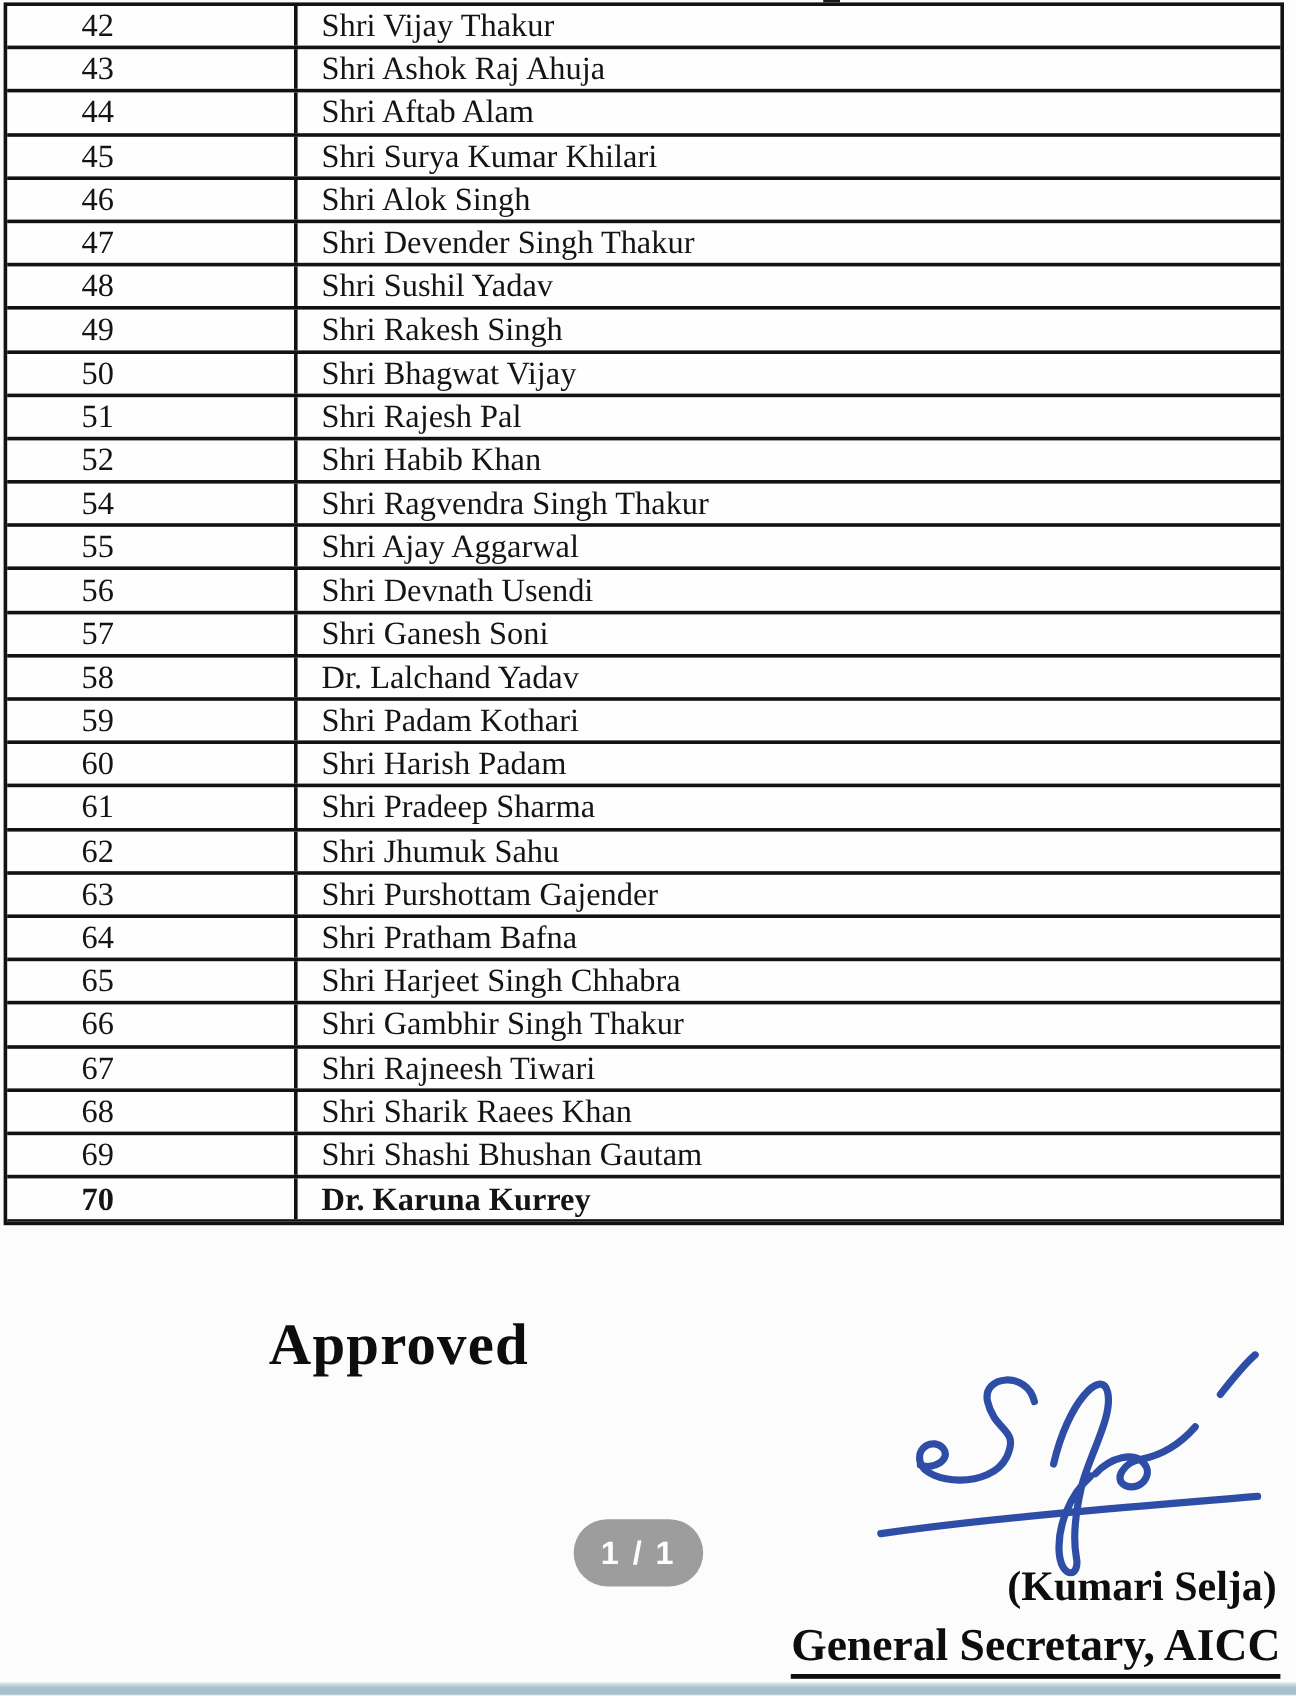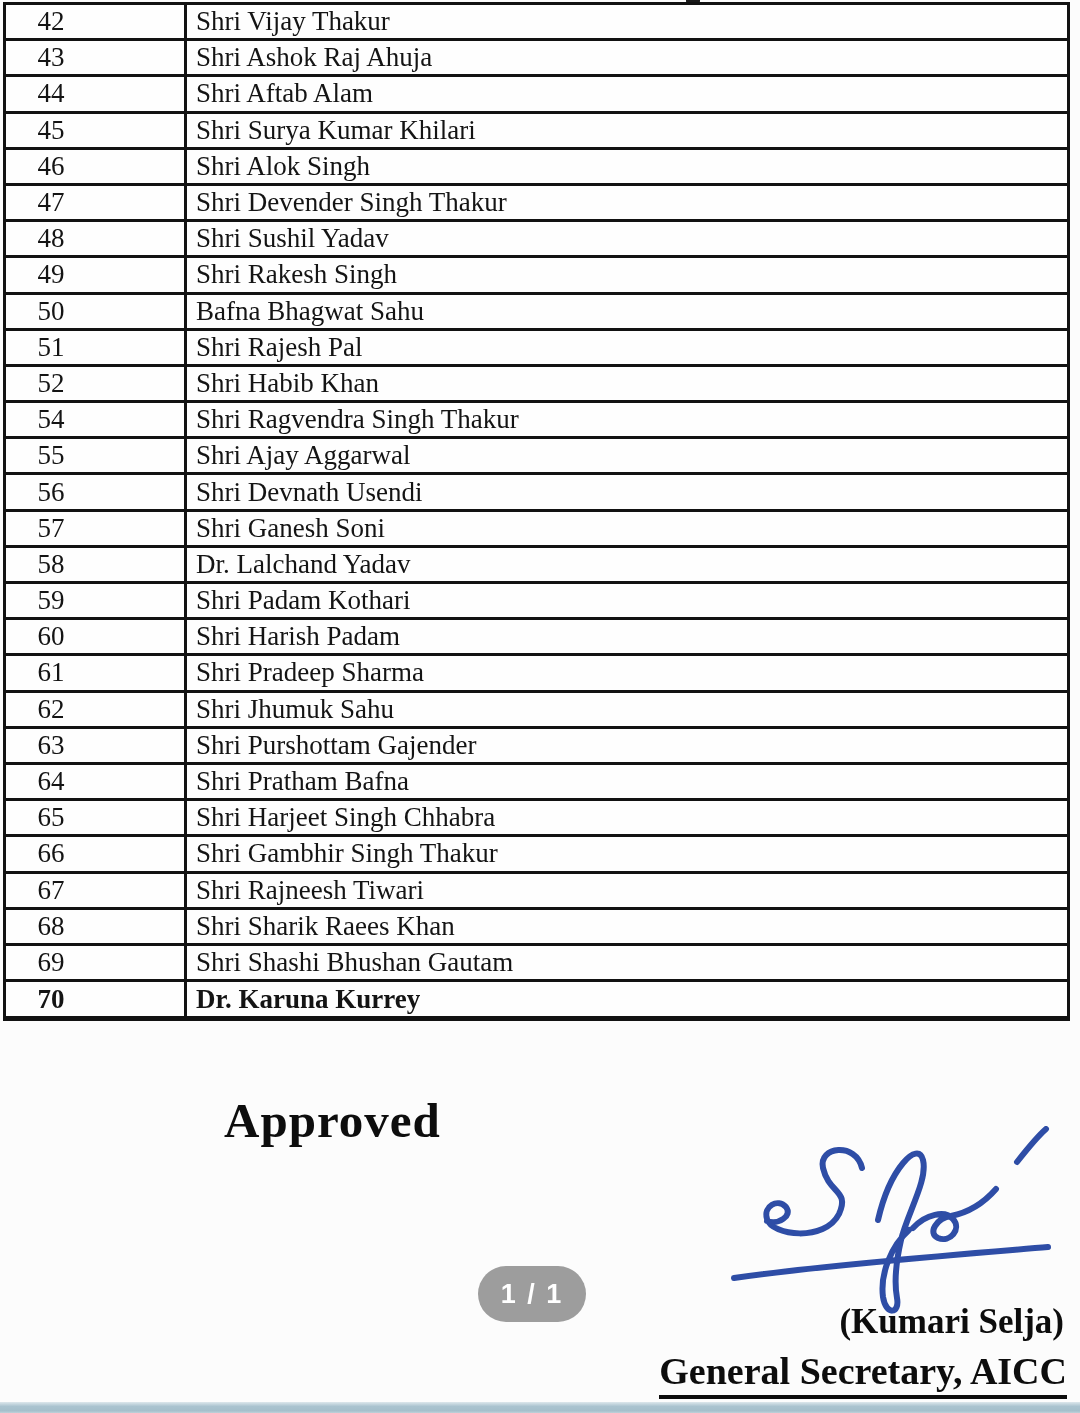--- a/index.html
+++ b/index.html
@@ -46,28 +46,28 @@
     box-sizing: border-box;
     font-size: 27px;
     color: #141414;
     line-height: 33px;
     white-space: nowrap;
     overflow: hidden;
     display: flex;
     align-items: center;
   }
   .cell.num {
-    width: 181px;
+    width: 242px;
     border-right: 3px solid #121212;
     justify-content: center;
     padding-right: 88px;
   }
   .cell.name {
     flex: 1;
-    padding-left: 9px;
+    padding-left: 20px;
   }
   
   .approved {
     position: absolute;
     left: 224px; top: 1092px;
     font-size: 49px;
     font-weight: bold;
     color: #0d0d0d;
     letter-spacing: 1px;
   }
@@ -153,21 +153,21 @@
       <div class="trow">
         <div class="cell num">48</div>
         <div class="cell name">Shri Sushil Yadav</div>
       </div>
       <div class="trow">
         <div class="cell num">49</div>
         <div class="cell name">Shri Rakesh Singh</div>
       </div>
       <div class="trow">
         <div class="cell num">50</div>
-        <div class="cell name">Bafna Bhagwat Sahu</div>
+        <div class="cell name">Shri Bhagwat Vijay</div>
       </div>
       <div class="trow">
         <div class="cell num">51</div>
         <div class="cell name">Shri Rajesh Pal</div>
       </div>
       <div class="trow">
         <div class="cell num">52</div>
         <div class="cell name">Shri Habib Khan</div>
       </div>
       <div class="trow">

